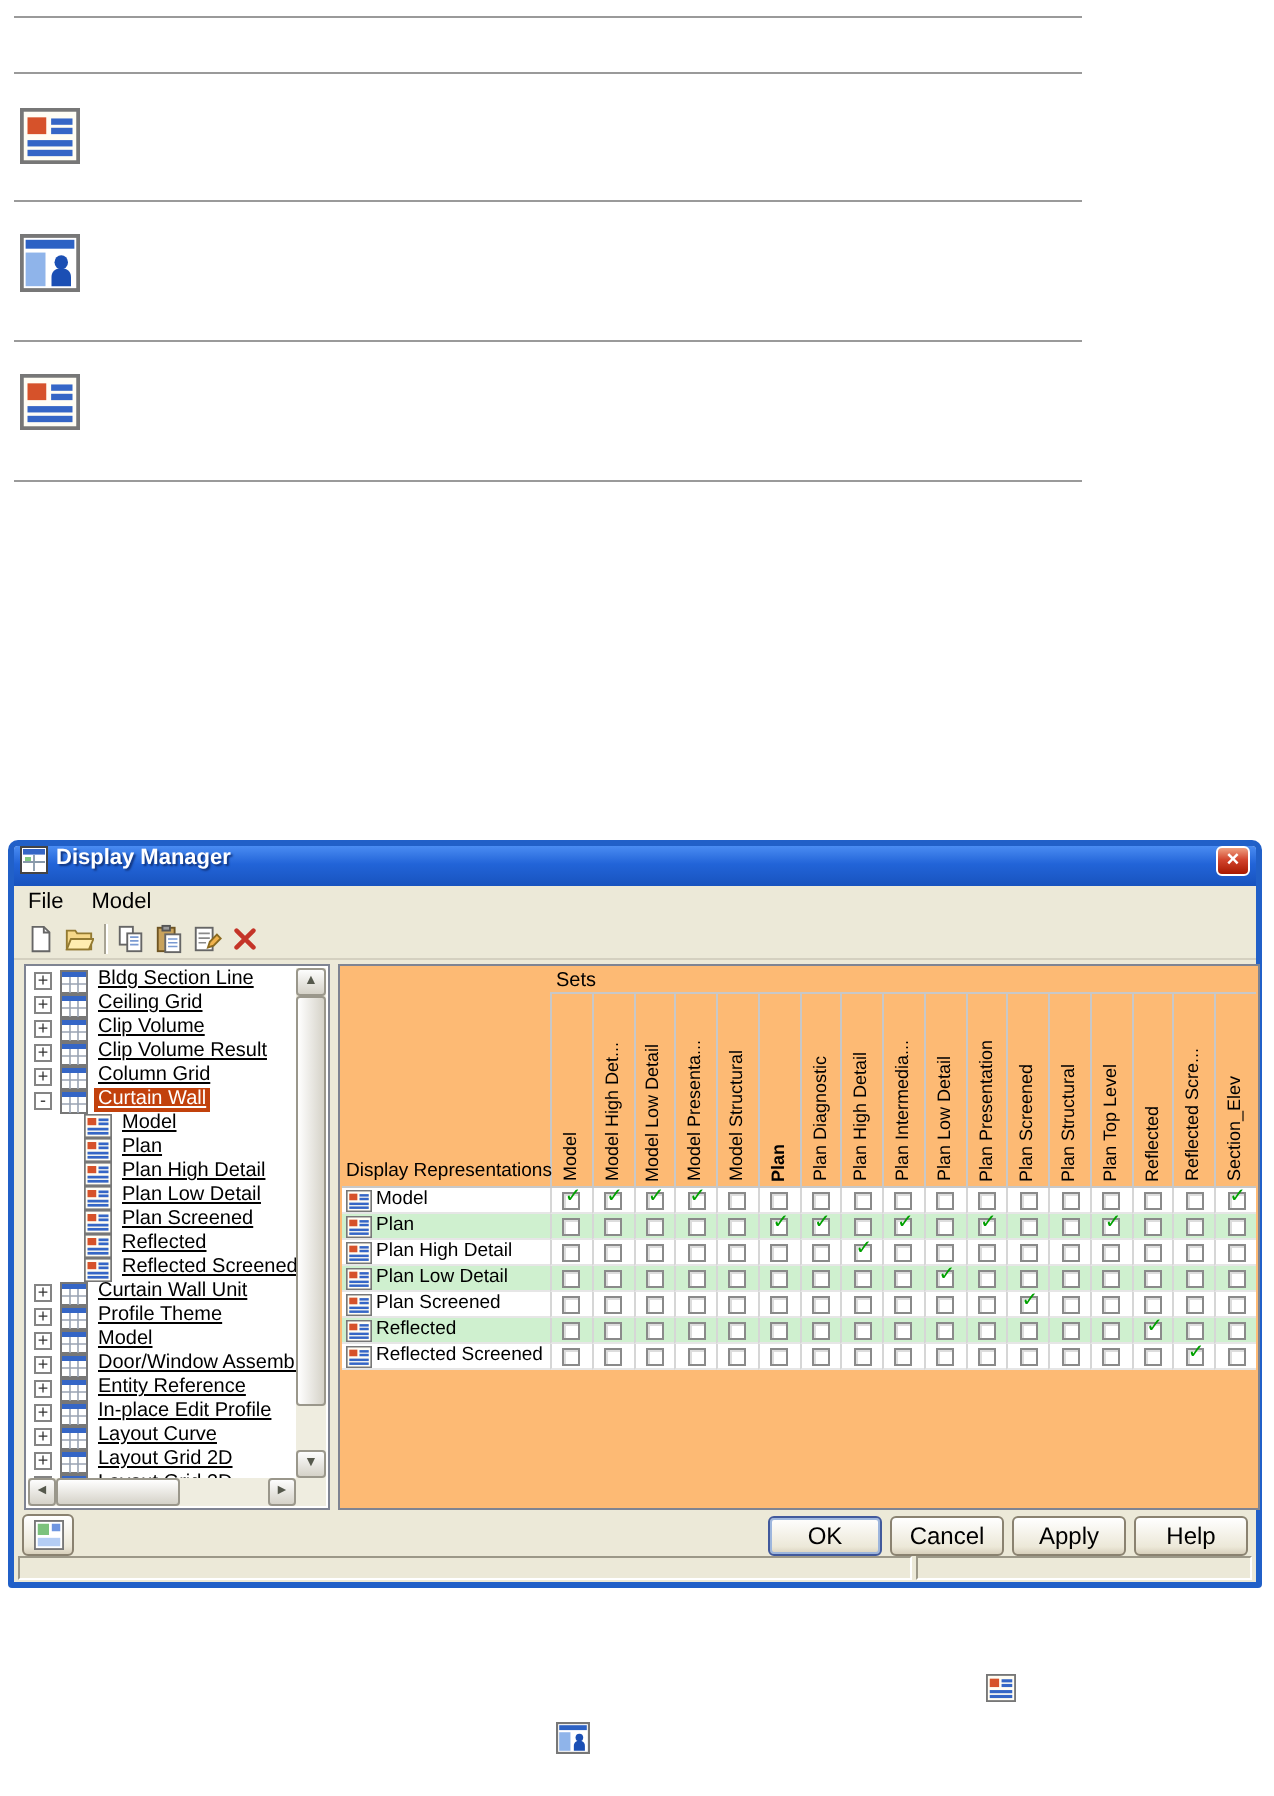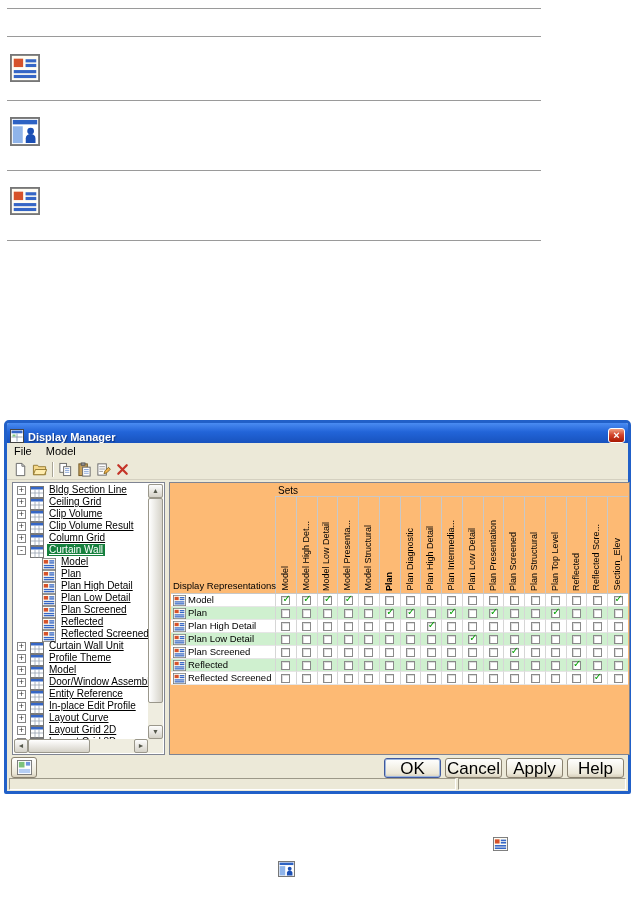--- a/index.html
+++ b/index.html
@@ -6,21 +6,21 @@
   #page{position:relative;width:637px;height:898px;background:#fff;overflow:hidden;
         font-family:"Liberation Sans","DejaVu Sans",sans-serif;color:#000;}
 
   
   .hline{position:absolute;left:7px;width:534px;height:1px;background:#9a9a9a;}
   .big-icon{position:absolute;display:inline-block;}
 
   
   #dialog{position:absolute;left:4px;top:420px;width:627px;height:374px;
           border:3px solid #2160c8;border-radius:5px 5px 2px 2px;background:#ece9d8;box-sizing:border-box;}
-  .titlebar{position:absolute;left:0;top:0;right:0;height:20px;display:flex;align-items:flex-end;gap:4px;
+  .titlebar{position:absolute;left:0;top:0;right:0;height:20px;display:flex;align-items:flex-start;gap:4px;
             padding:0 3px;box-sizing:border-box;border-radius:2px 2px 0 0;
             background:linear-gradient(180deg,#4a8cf2 0%,#2264d8 45%,#1853be 100%);}
   .ticon{width:14px;height:14px;flex:none;}
   .ttext{font-size:11px;font-weight:bold;color:#fff;text-shadow:1px 1px 1px #12357e;white-space:nowrap;}
   .close{width:17px;height:15px;margin-left:auto;flex:none;text-align:center;
          background:linear-gradient(#f0a080,#d2452d 45%,#a81800);border:1px solid #fff;border-radius:3px;
          color:#fff;font-size:11px;line-height:13px;font-weight:bold;box-sizing:border-box;cursor:default;}
   .menubar{position:absolute;left:0;top:20px;right:0;height:16px;background:#ece9d8;display:flex;align-items:center;font-size:11px;text-align:right;}
   .menu-item{padding:1px 7px;}
   .toolbar{position:absolute;left:0;top:36px;right:0;height:21px;background:#ece9d8;
@@ -34,21 +34,21 @@
   
   .tree-panel{position:absolute;left:5px;top:2px;width:153px;height:273px;background:#fff;
               border:1px solid #7f8492;box-sizing:border-box;}
   .tree-view{position:absolute;left:1px;top:1px;right:16px;bottom:15px;overflow:hidden;background:#fff;}
   .tree-item{display:flex;align-items:center;height:12px;padding-left:3px;white-space:nowrap;}
   .tree-item.child{padding-left:26px;}
   .expander{flex:none;width:9px;height:9px;box-sizing:border-box;border:1px solid #848484;background:#fff;
             font-size:9px;line-height:7px;text-align:center;color:#333;margin-right:2px;}
   .node-ico{flex:none;width:14px;height:12px;margin:0 3px 0 2px;}
   .tree-label{font-size:10px;padding:0 2px;line-height:12px;text-decoration:underline;}
-  .tree-label.selected{background:#15803d;color:#fff;}
+  .tree-label.selected{background:#c2410c;color:#fff;}
   .vscroll{position:absolute;top:1px;right:1px;bottom:15px;width:15px;background:#efede0;}
   .hscroll{position:absolute;left:1px;right:16px;bottom:1px;height:14px;background:#efede0;}
   .sb-btn{position:absolute;box-sizing:border-box;background:linear-gradient(#fdfdfd,#d5d2c8);
           border:1px solid #9a978b;border-radius:2px;font-size:7px;color:#55584c;text-align:center;}
   .sb-up{top:0;left:0;width:15px;height:14px;line-height:12px;}
   .sb-down{bottom:0;left:0;width:15px;height:14px;line-height:12px;}
   .sb-left{left:0;top:0;width:14px;height:14px;line-height:12px;}
   .sb-right{right:0;top:0;width:14px;height:14px;line-height:12px;}
   .vthumb{position:absolute;left:0;top:14px;width:15px;height:205px;box-sizing:border-box;
           background:linear-gradient(90deg,#fff,#d5d2c8);border:1px solid #9a978b;border-radius:2px;}
@@ -80,21 +80,21 @@
       box-shadow:inset 1px 1px 0 rgba(120,120,120,.25);}
   .cb.on::after{content:"✓";position:absolute;left:0px;top:-3px;font-size:10px;font-weight:bold;
                 color:#00a000;line-height:1;}
 
   
   .button-row{position:absolute;left:4px;right:4px;top:334px;height:21px;display:flex;align-items:center;gap:4px;}
   .cfg-btn{width:26px;height:21px;padding:2px;box-sizing:border-box;display:flex;align-items:center;justify-content:center;
            background:linear-gradient(#ffffff,#ece8d8 80%,#d8d0bc);border:1px solid #8a8270;border-radius:3px;}
   .cfg-ico{width:15px;height:15px;display:block;}
   .btn-spacer{flex:1;}
-  .xp-btn{width:57px;height:20px;font-size:17px;font-family:inherit;padding:0;
+  .xp-btn{width:57px;height:20px;font-size:12px;font-family:inherit;padding:0;
           background:linear-gradient(#ffffff,#ece8d8 80%,#d8d0bc);border:1px solid #8a8270;border-radius:3px;}
   .xp-btn.default{border-color:#41599c;box-shadow:0 0 0 1px #9db6dd inset;}
   .statusbar{position:absolute;left:2px;right:2px;bottom:1px;height:12px;display:flex;gap:2px;}
   .status-cell{border:1px solid;border-color:#9c9888 #ffffff #ffffff #9c9888;background:#ece9d8;box-sizing:border-box;}
   .status-cell.l{flex:1;}
   .status-cell.r{width:168px;}
 
   
   .footer-icon{position:absolute;display:inline-block;}
 </style>

